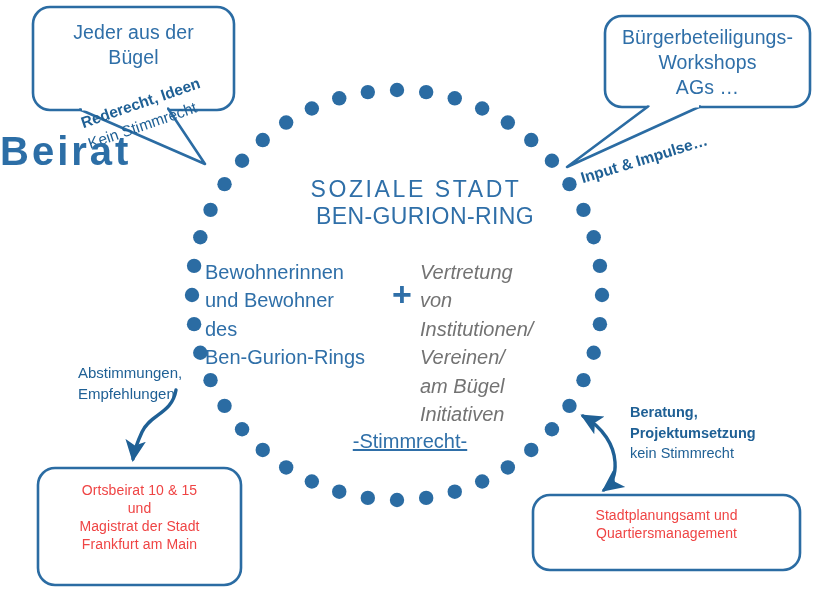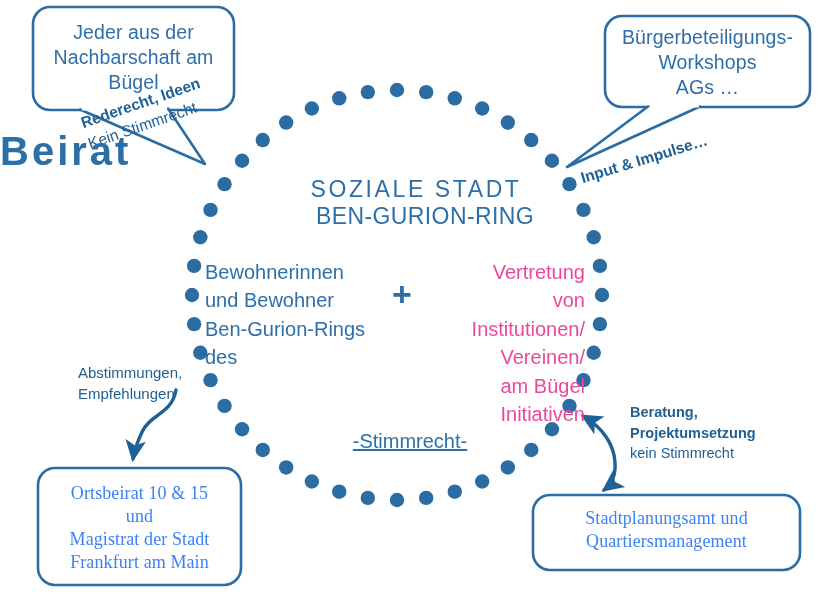--- a/index.html
+++ b/index.html
@@ -11,39 +11,39 @@
     overflow:hidden;
     position:relative;
   }
   #stage{position:absolute;left:0;top:0;width:820px;height:484px;}
   svg.layer{position:absolute;left:0;top:0;width:820px;height:600px;overflow:visible;}
 
   
   .tbox{position:absolute;text-align:center;line-height:1.28;}
 
   .bubble-text{font-size:19.5px;color:#2f6fa8;letter-spacing:0.1px;}
-  .box-text{font-size:18px;color:#3b82f6;letter-spacing:0.1px;font-family:Liberation Serif, serif;}
+  .box-text{font-size:14px;color:#ef4444;letter-spacing:0.1px;}
 
   #title-beirat{
     position:absolute;left:0;right:0;top:129px;text-align:left;
     font-size:40px;font-weight:bold;letter-spacing:3px;color:#2c6ea6;
   }
   #title-sub1{
     position:absolute;left:0;right:0;top:176px;text-align:center;
     font-size:23px;letter-spacing:2.6px;color:#2f6fa8;padding-left:12px;
   }
   #title-sub2{
     position:absolute;left:8px;right:0;top:203px;text-align:center;
     font-size:23px;letter-spacing:0.4px;color:#2f6fa8;margin-left:22px;
   }
 
   #col-left{position:absolute;left:205px;top:258px;width:190px;
     font-size:20px;line-height:1.42;color:#2f6fa8;}
-  #col-right{position:absolute;left:420px;top:258px;width:165px;text-align:right;
-    font-size:20px;line-height:1.42;color:#ec4899;}
+  #col-right{position:absolute;left:420px;top:258px;width:165px;text-align:left;
+    font-size:20px;line-height:1.42;color:#737373;font-style:italic;}
   #plus-sign{position:absolute;left:388px;top:277px;width:28px;text-align:center;
     font-size:34px;font-weight:bold;line-height:1;color:#2f6fa8;}
   #stimmrecht{position:absolute;left:0;right:0;top:430px;text-align:center;
     font-size:20px;color:#2f6fa8;text-decoration:underline;}
 
   
   .rot-label{position:absolute;color:#1f6095;white-space:nowrap;}
   .rot-label .l1{font-weight:bold;display:block;}
   .rot-label .l2{display:block;}
 
@@ -136,21 +136,20 @@
 
     <rect x="533" y="495" width="267" height="75" rx="17" ry="17" fill="#ffffff" stroke="#2b6ca3" stroke-width="2.6"></rect>
 
     <path d="M 176 390 C 172 414, 150 414, 142 432 C 136 445, 134 452, 133 459" fill="none" stroke="#1f6095" stroke-width="3.4" stroke-linecap="round" marker-end="url(#arrowFilled)"></path>
 
     <path d="M 583 416 C 604 428, 614 446, 615 462 C 616 476, 612 484, 604 490" fill="none" stroke="#1f6095" stroke-width="3.4" stroke-linecap="round" marker-start="url(#arrowFilled2)" marker-end="url(#arrowFilled)"></path>
   </svg>
 
   <div class="tbox bubble-text" style="left:38px;top:20px;width:191px;">
     <div>Jeder aus der</div>
-    <div>Nachbarschaft am</div>
     <div>Bügel</div>
   </div>
 
   <div class="tbox bubble-text" style="left:610px;top:25px;width:195px;">
     <div>Bürgerbeteiligungs-</div>
     <div>Workshops</div>
     <div>AGs …</div>
   </div>
 
   <div class="rot-label" id="lbl-rederecht">
@@ -162,22 +161,22 @@
     <span class="l1">Input &amp; Impulse…</span>
   </div>
 
   <div id="title-beirat">Beirat</div>
   <div id="title-sub1">SOZIALE STADT</div>
   <div id="title-sub2">BEN-GURION-RING</div>
 
   <div id="col-left">
     <div>Bewohnerinnen</div>
     <div>und Bewohner</div>
+    <div>des</div>
     <div>Ben-Gurion-Rings</div>
-    <div>des</div>
   </div>
 
   <div id="plus-sign">+</div>
 
   <div id="col-right">
     <div>Vertretung</div>
     <div>von</div>
     <div>Institutionen/</div>
     <div>Vereinen/</div>
     <div>am Bügel</div>

